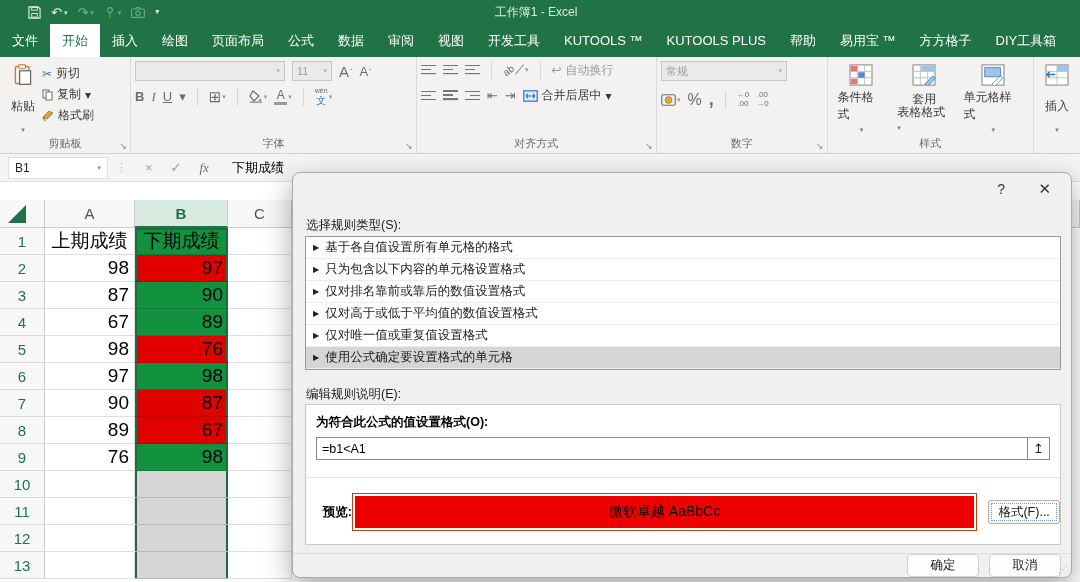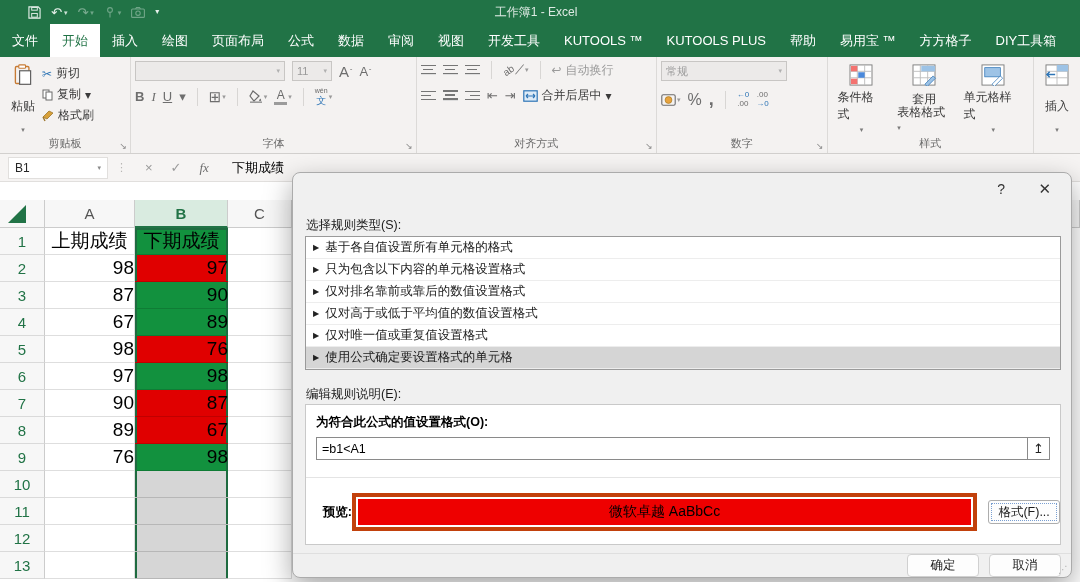--- a/index.html
+++ b/index.html
@@ -57,21 +57,21 @@
   .colheads { display:flex; height:28px; margin-top:18px; }
   .ch { background:#F7F7F7; border-right:1px solid #CCCCCC; border-bottom:1px solid #CCCCCC; display:flex; align-items:center; justify-content:center; font-size:15px; color:#555; }
   .ch.corner { width:45px; position:relative; }
   .ch.corner .tri { width:0; height:0; border-left:18px solid transparent; border-bottom:18px solid #217346; position:absolute; left:8px; bottom:4px; }
   .ch.cha { width:90px; }
   .ch.chb { width:93px; background:#D9EBE0; color:#217346; border-bottom:2px solid #217346; font-weight:bold; }
   .ch.chc { width:64px; }
   .ch.rest { flex:1; justify-content:flex-start; }
   .grow { display:flex; height:27px; }
   .rh { width:45px; background:#F7F7F7; border-right:1px solid #CCCCCC; border-bottom:1px solid #DADADA; display:flex; align-items:center; justify-content:center; font-size:15px; color:#217346; }
-  .c { border-bottom:1px solid #DEDEDE; font-size:19px; color:#000; display:flex; align-items:center; justify-content:flex-end; overflow:hidden; white-space:nowrap; }
+  .c { border-bottom:1px solid #DEDEDE; font-size:19px; color:#000; display:flex; align-items:center; justify-content:flex-end; padding-right:5px; overflow:hidden; white-space:nowrap; }
   .ca { width:90px; border-right:1px solid #DEDEDE; }
   .cb { width:93px; box-shadow: inset 2px 0 0 #1E6B40, inset -2px 0 0 #1E6B40; border-bottom:1px solid rgba(0,0,0,.14); }
   .cb.first { box-shadow: inset 2px 0 0 #1E6B40, inset -2px 0 0 #1E6B40, inset 0 2px 0 #1E6B40; }
   .cc { width:64px; border-right:1px solid #DEDEDE; }
   .c.hdr { font-size:19px; justify-content:center; padding:0; letter-spacing:0; }
   .f-green { background:#12913E; }
   .f-red { background:#E00000; }
   .f-gray { background:#D6D6D6; }
 
   
@@ -87,21 +87,21 @@
   .rule-item.selected { background:#D5D5D5; }
   .dlabel2 { position:absolute; left:13px; top:213px; color:#1a1a1a; }
   .groupbox { position:absolute; left:12px; top:231px; width:756px; height:141px; background:#fff; border:1px solid #C9C9C9; }
   .gb-label { position:absolute; left:10px; top:9px; font-weight:bold; color:#000; }
   .finput { position:absolute; left:10px; top:32px; right:10px; height:23px; background:#fff; border:1px solid #8a8a8a; display:flex; align-items:center; }
   .finput .txt { flex:1; padding-left:5px; font-size:12.5px; color:#000; }
   .rangebtn { width:22px; height:100%; border-left:1px solid #8a8a8a; display:flex; align-items:center; justify-content:center; font-size:13px; color:#222; background:#fff; }
   .gb-sep { position:absolute; left:0; right:0; top:72px; border-top:1px solid #E4E4E4; }
   .prevrow { position:absolute; left:0; right:0; top:84px; height:46px; display:flex; align-items:center; }
   .prevlabel { width:46px; text-align:right; padding-left:10px; font-weight:bold; color:#000; }
-  .prevbox { width:628px; height:38px; border:4px solid #c2410c; background:#fff; padding:2px; }
+  .prevbox { width:628px; height:38px; border:1px solid #c2410c; background:#fff; padding:2px; }
   .prevbox .red { width:100%; height:100%; background:#EE0000; display:flex; align-items:center; justify-content:center; font-size:14px; color:#000; }
   .fmtbtn { margin-left:11px; width:72px; height:24px; background:#FDFDFD; border:1px solid #ADADAD; border-radius:3px; display:flex; align-items:center; justify-content:center; color:#1a1a1a; outline:1px dotted #7a9fd1; outline-offset:-4px; }
   .dfootsep { position:absolute; left:0; right:0; top:380px; border-top:1px solid #DFDFDF; }
   .dfoot { position:absolute; left:0; right:0; top:380px; bottom:0; border-radius:0 0 8px 8px; display:flex; align-items:center; justify-content:flex-end; gap:10px; padding-right:10px; }
   .dbtn { width:72px; height:23px; background:#FDFDFD; border:1px solid #D0D0D0; border-radius:4px; display:flex; align-items:center; justify-content:center; color:#1a1a1a; }
   .grip { position:absolute; right:3px; bottom:2px; color:#b5b5b5; font-size:10px; }
 
   svg { display:block; }
 </style>
 </head>

